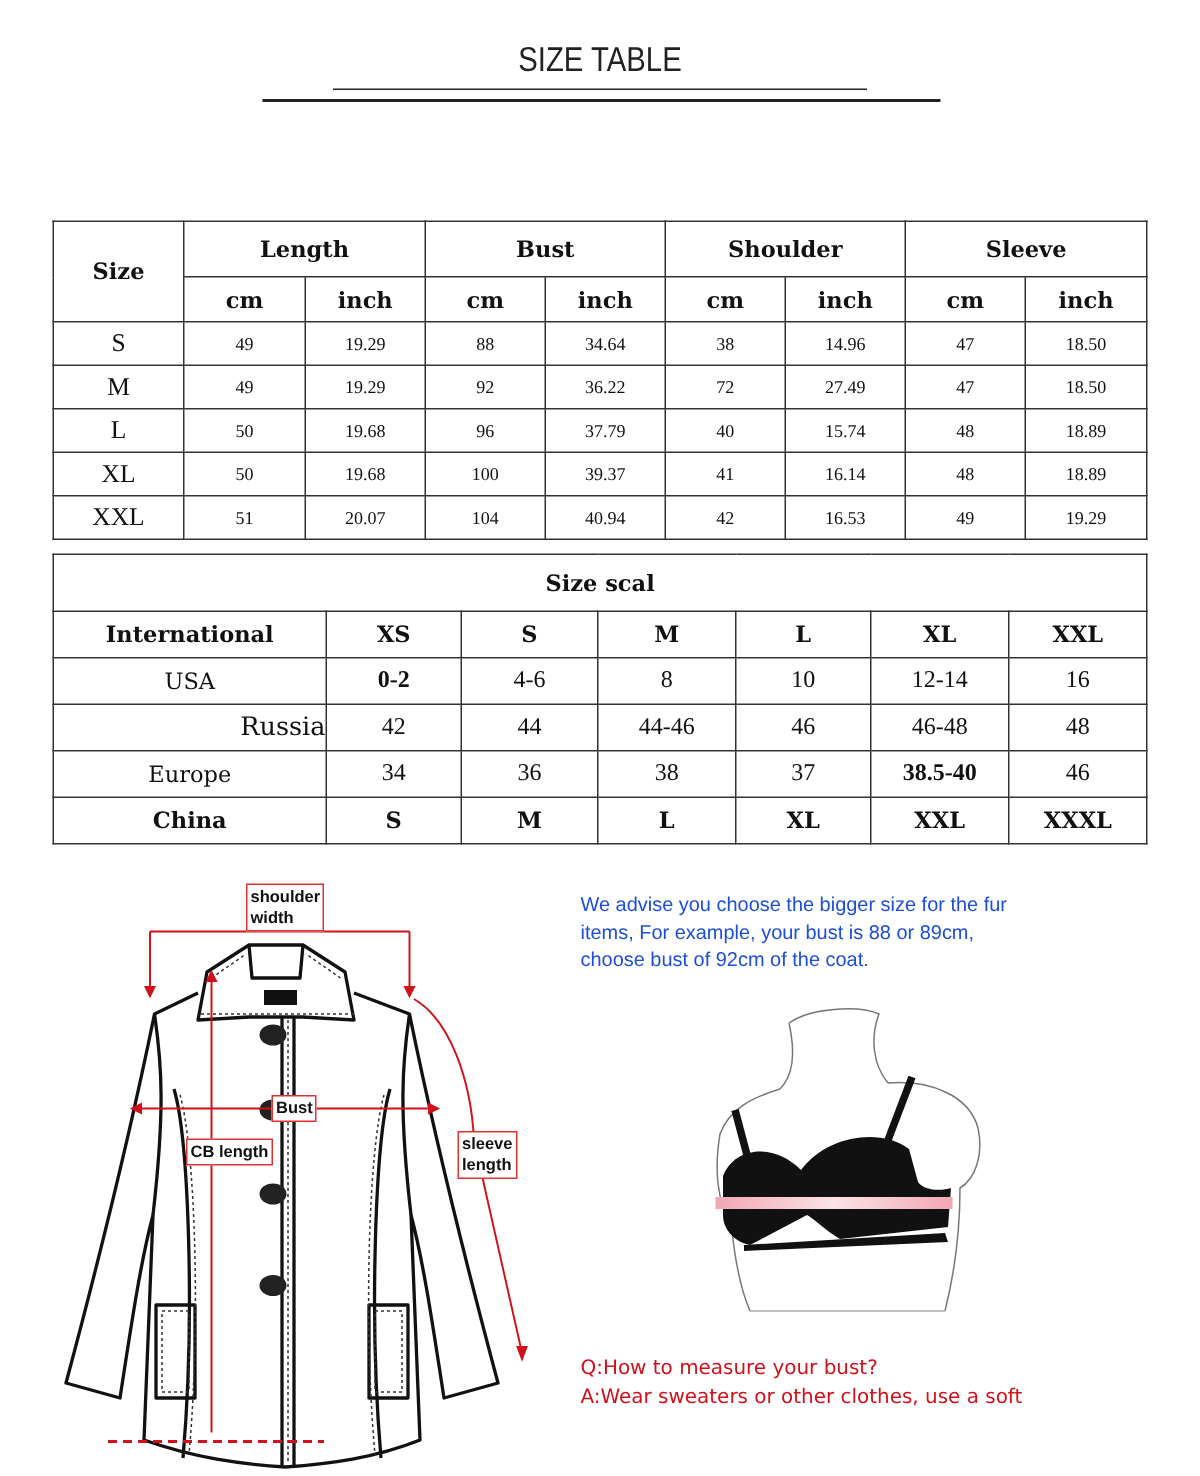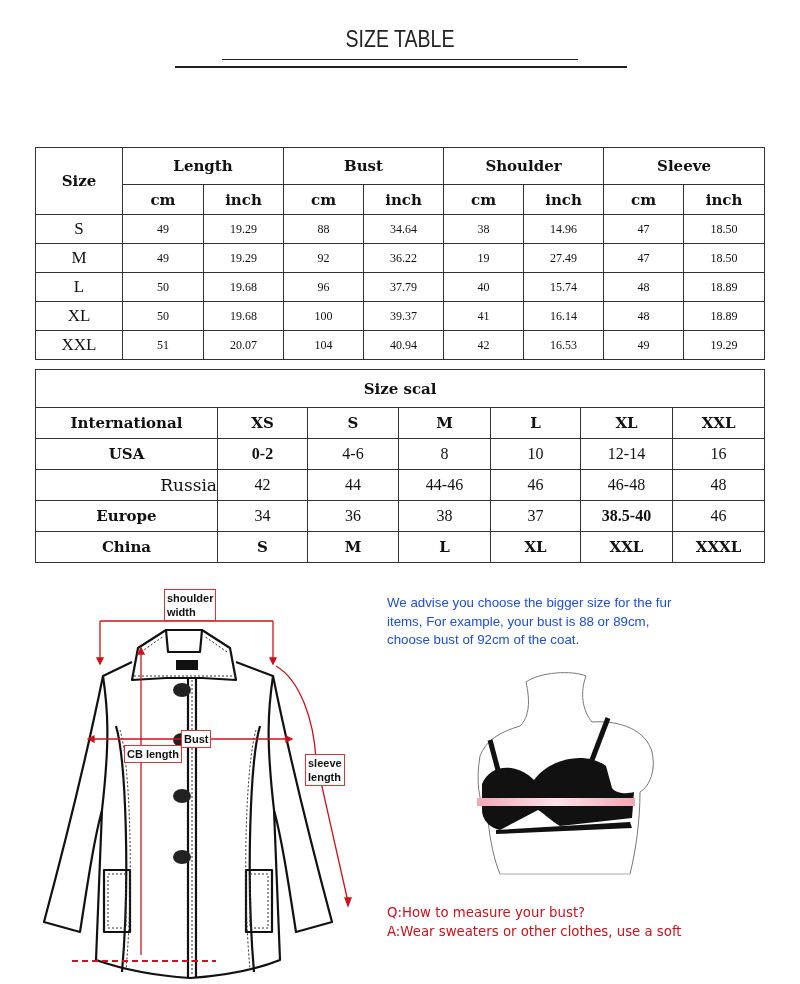--- a/index.html
+++ b/index.html
@@ -14,21 +14,21 @@
   #t1 { left:35px; top:119px; width:729px;margin-top:28px; }
   #t1 th { font-family:"DejaVu Serif", serif; font-weight:bold; font-size:15px; }
   #t1 .h1 th { height:36px; }
   #t1 .h2 th { height:29px; font-size:15px; }
   #t1 td { height:28px; font-size:12px; font-family:"Liberation Serif", serif; }
   #t1 td.sz { font-size:17px; font-family:"Liberation Serif", serif; font-weight:normal; }
 
   #t2 { left:35px; top:369px; width:729px; }
   #t2 th.cap { height:37px; font-size:15px; font-weight:bold; }
   #t2 td { height:30px; font-size:16px; font-family:"Liberation Serif", serif; }
-  #t2 td.lab { font-weight:bold; font-size:15px; font-family:"DejaVu Serif", serif; }
+  #t2 td.lab { font-weight:normal; font-size:15px; font-family:"DejaVu Serif", serif; }
   #t2 td.lab.plain { font-weight:normal; font-size:17px;text-align:right; }
   #t2 tr.hdr td { font-weight:bold; font-size:15px; font-family:"DejaVu Serif", serif; }
 
   .advice { position:absolute; left:387px; top:594px; width:400px; font-family:Liberation Sans, sans-serif; font-size:13.3px; line-height:18.5px; color:#1d4ed8; }
   .qa { position:absolute; left:387px; top:904px; width:400px; font-family:"DejaVu Sans", sans-serif; font-size:13.3px; line-height:18.5px; color:#d0101a; }
   .qa .indent { padding-left:17px; display:block; }
 
   .coat { position:absolute; left:30px; top:580px; width:340px; height:400px; }
   .coat .lbl { position:absolute; background:#fff; border:1px solid #d33; font-family:"Liberation Sans", sans-serif; font-weight:bold; font-size:11px; color:#111; padding:1px 2px; line-height:14px; }
   .bust-fig { position:absolute; left:460px; top:660px; width:210px; height:220px; }
@@ -80,21 +80,21 @@
     <td>14.96</td>
     <td>47</td>
     <td>18.50</td>
   </tr>
   <tr>
     <td class="sz">M</td>
     <td>49</td>
     <td>19.29</td>
     <td>92</td>
     <td>36.22</td>
-    <td>19</td>
+    <td>72</td>
     <td>27.49</td>
     <td>47</td>
     <td>18.50</td>
   </tr>
   <tr>
     <td class="sz">L</td>
     <td>50</td>
     <td>19.68</td>
     <td>96</td>
     <td>37.79</td>
@@ -248,21 +248,21 @@
       <polygon points="315,318 321,318 318,326"></polygon>
 
       <path d="M42 381 L186 381" fill="none" stroke-dasharray="6 4" stroke-width="2"></path>
     </g>
   </svg>
   <div class="lbl" style="left:134px; top:9px;">
     <span>shoulder</span><br>
     <span>width</span>
   </div>
   <div class="lbl" style="left:151px; top:150px;">Bust</div>
-  <div class="lbl" style="left:94px; top:165px;">CB length</div>
+  <div class="lbl" style="left:94px; top:179px;">CB length</div>
   <div class="lbl" style="left:275px; top:174px;">
     <span>sleeve</span><br>
     <span>length</span>
   </div>
 </div>
 
 <div class="advice">
   <div>We advise you choose the bigger size for the fur</div>
   <div>items, For example, your bust is 88 or 89cm,</div>
   <div>choose bust of 92cm of the coat.</div>

